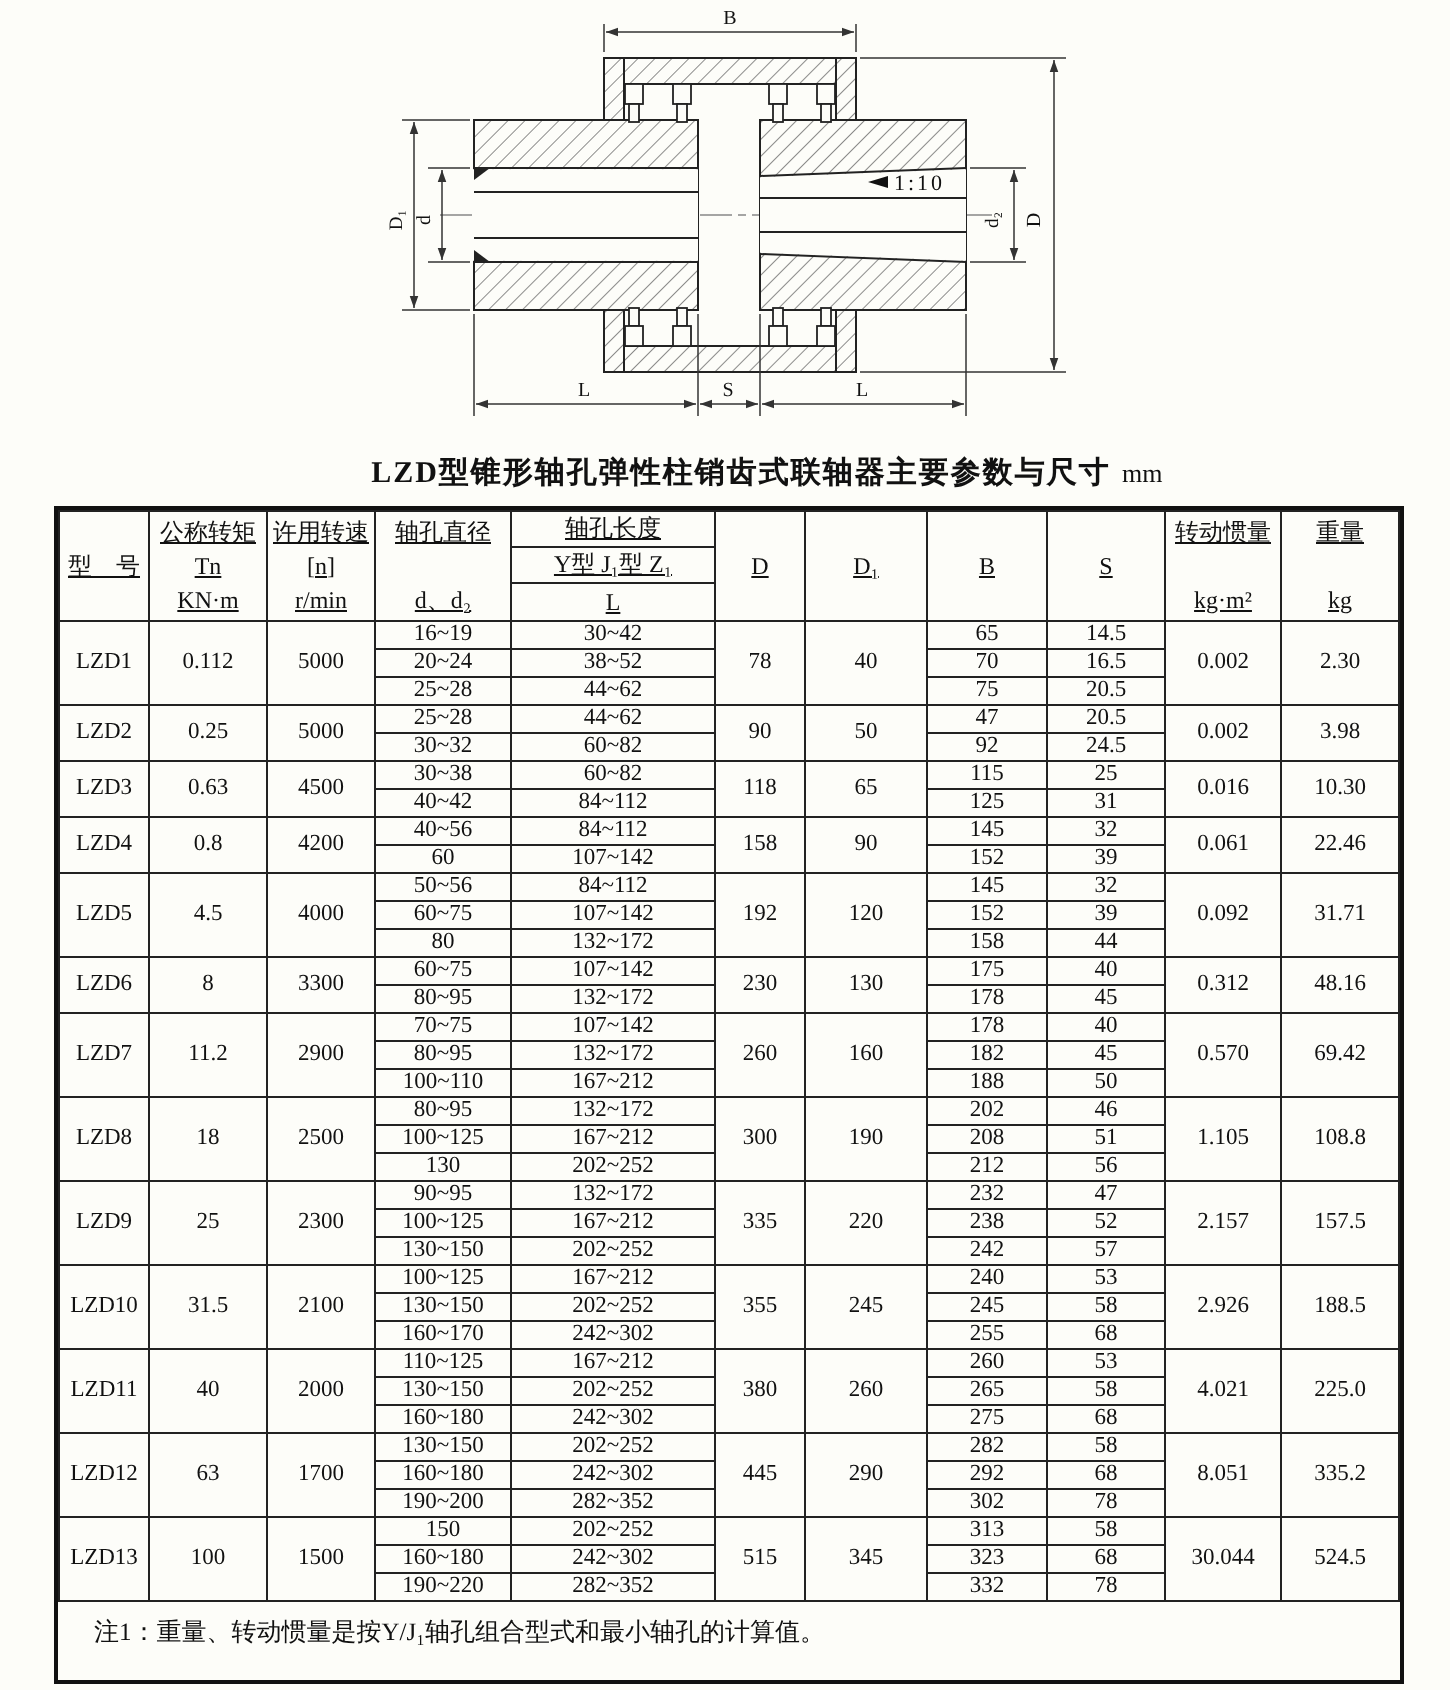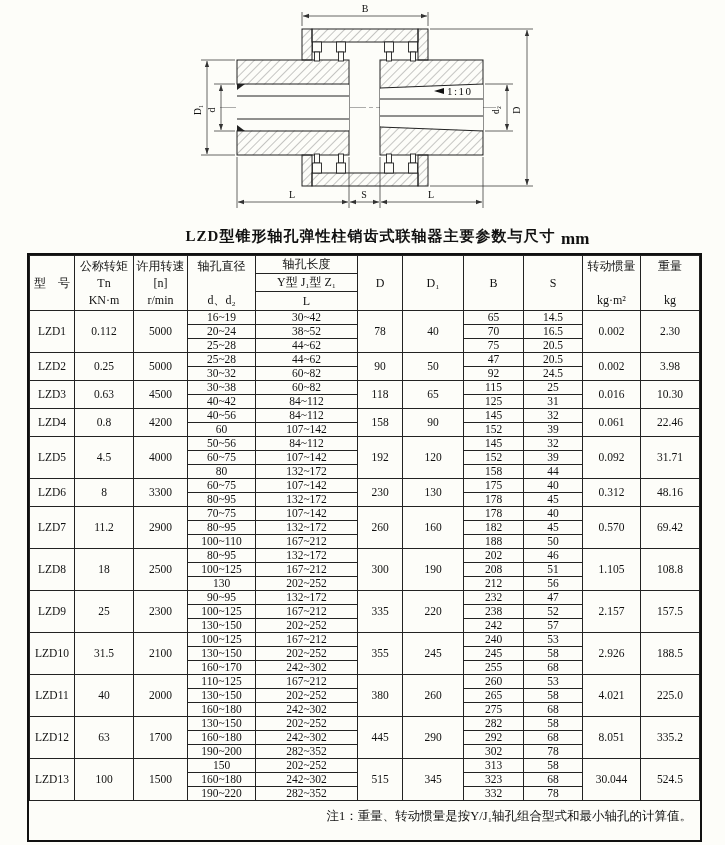--- a/index.html
+++ b/index.html
@@ -8,41 +8,41 @@
     background:#fdfdf9;overflow:hidden;
     font-family:"Liberation Serif","DejaVu Serif",serif;color:#111;
   }
   #drawing{position:absolute;top:0;left:0;}
   .title-row{
     position:absolute;top:227px;left:0;width:725px;text-align:center;
     font-size:15px;font-weight:700;letter-spacing:1px;padding-left:16px;
     box-sizing:border-box;
   }
   .unit{
-    position:absolute;left:561px;top:2px;font-weight:700;font-size:17px;letter-spacing:0;
+    position:absolute;left:561px;top:2px;font-weight:400;font-size:13px;letter-spacing:0;
   }
   #table-frame{
     position:absolute;left:27px;top:253px;width:675px;height:589px;
     border:2px solid #111;box-sizing:border-box;background:transparent;
   }
   table.spec{border-collapse:collapse;table-layout:fixed;width:671px;}
   table.spec th,table.spec td{
     border:1px solid #222;text-align:center;vertical-align:middle;padding:0;
     font-weight:400;overflow:hidden;
   }
-  thead th{font-size:12px;line-height:17px;white-space:pre-line;}
+  thead th{font-size:12px;line-height:17px;white-space:pre-line;text-decoration:underline;}
   thead tr.h1{height:18px;}
   thead tr.h2{height:18px;}
   thead tr.h3{height:19px;}
   tbody tr{height:13.66px;}
   tbody td{font-size:11.5px;line-height:13px;}
   .notes{
     padding:5px 8px 0 18px;font-size:12.5px;line-height:20px;
   }
-  .notes span{display:block;text-align:right;}
+  .notes span{display:block;}
   .note-2{padding-left:12px;}
   svg text{font-family:"Liberation Serif","DejaVu Serif",serif;fill:#111;}
 </style>
 </head>
 <body>
 
 <div id="page">
 
   <svg id="drawing" width="725" height="224" viewBox="0 0 725 224">
     <defs>

